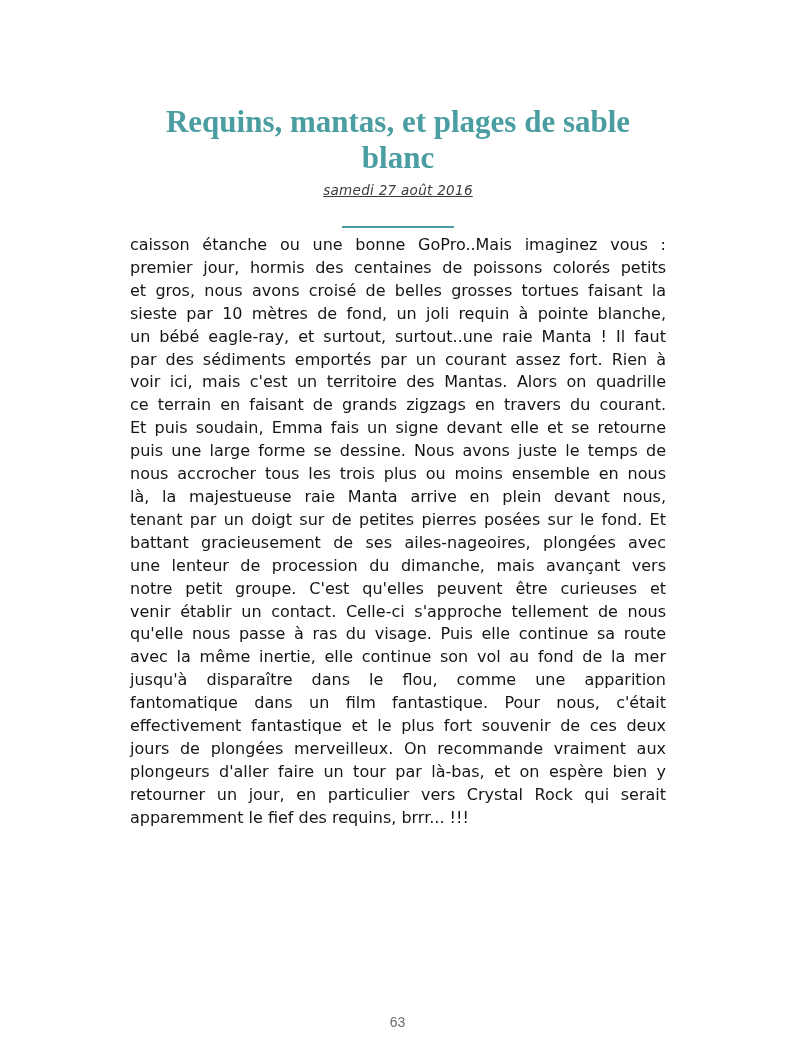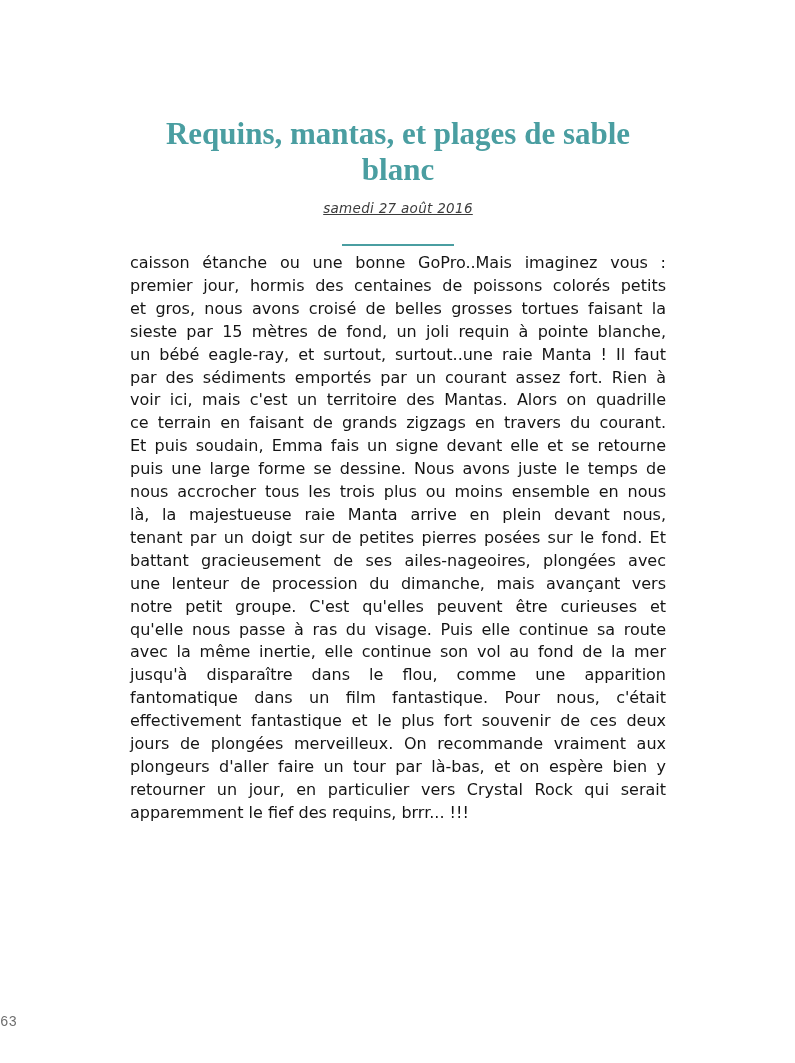--- a/index.html
+++ b/index.html
@@ -14,21 +14,21 @@
   }
 
   .article {
     position: absolute;
     left: 130px;
     top: 104px;
     width: 536px;
   }
 
   .title {
-    margin: 12px;
+    margin: 0;
     font-family: "Liberation Serif", serif;
     font-weight: bold;
     font-size: 31px;
     line-height: 36px;
     text-align: center;
     color: #4a9ea1;
   }
 
   .date {
     margin-top: 6px;
@@ -61,51 +61,52 @@
 
   .body-line:last-child {
     text-align-last: left;
   }
 
   .page-number {
     position: absolute;
     left: 0;
     right: 0;
     top: 1014px;
-    text-align: left;
-    font-family: Liberation Mono, monospace;
+    text-align: center;
+    font-family: Liberation Sans, sans-serif;
     font-size: 14px;
     color: #6e6e6e;
   }
 </style>
 </head>
 <body>
 
 <div class="page">
   <div class="article">
     <h1 class="title">Requins, mantas, et plages de sable blanc</h1>
     <div class="date">samedi 27 août 2016</div>
     <div class="divider"></div>
     <div class="body">
         <div class="body-line">caisson étanche ou une bonne GoPro..Mais imaginez vous :</div>
         <div class="body-line">premier jour, hormis des centaines de poissons colorés petits</div>
         <div class="body-line">et gros, nous avons croisé de belles grosses tortues faisant la</div>
-        <div class="body-line">sieste par 15 mètres de fond, un joli requin à pointe blanche,</div>
+        <div class="body-line">sieste par 10 mètres de fond, un joli requin à pointe blanche,</div>
         <div class="body-line">un bébé eagle-ray, et surtout, surtout..une raie Manta ! Il faut</div>
         <div class="body-line">par des sédiments emportés par un courant assez fort. Rien à</div>
         <div class="body-line">voir ici, mais c'est un territoire des Mantas. Alors on quadrille</div>
         <div class="body-line">ce terrain en faisant de grands zigzags en travers du courant.</div>
         <div class="body-line">Et puis soudain, Emma fais un signe devant elle et se retourne</div>
         <div class="body-line">puis une large forme se dessine. Nous avons juste le temps de</div>
         <div class="body-line">nous accrocher tous les trois plus ou moins ensemble en nous</div>
         <div class="body-line">là, la majestueuse raie Manta arrive en plein devant nous,</div>
         <div class="body-line">tenant par un doigt sur de petites pierres posées sur le fond. Et</div>
         <div class="body-line">battant gracieusement de ses ailes-nageoires, plongées avec</div>
         <div class="body-line">une lenteur de procession du dimanche, mais avançant vers</div>
         <div class="body-line">notre petit groupe. C'est qu'elles peuvent être curieuses et</div>
+        <div class="body-line">venir établir un contact. Celle-ci s'approche tellement de nous</div>
         <div class="body-line">qu'elle nous passe à ras du visage. Puis elle continue sa route</div>
         <div class="body-line">avec la même inertie, elle continue son vol au fond de la mer</div>
         <div class="body-line">jusqu'à disparaître dans le flou, comme une apparition</div>
         <div class="body-line">fantomatique dans un film fantastique. Pour nous, c'était</div>
         <div class="body-line">effectivement fantastique et le plus fort souvenir de ces deux</div>
         <div class="body-line">jours de plongées merveilleux. On recommande vraiment aux</div>
         <div class="body-line">plongeurs d'aller faire un tour par là-bas, et on espère bien y</div>
         <div class="body-line">retourner un jour, en particulier vers Crystal Rock qui serait</div>
         <div class="body-line">apparemment le fief des requins, brrr... !!!</div>
       </div>

